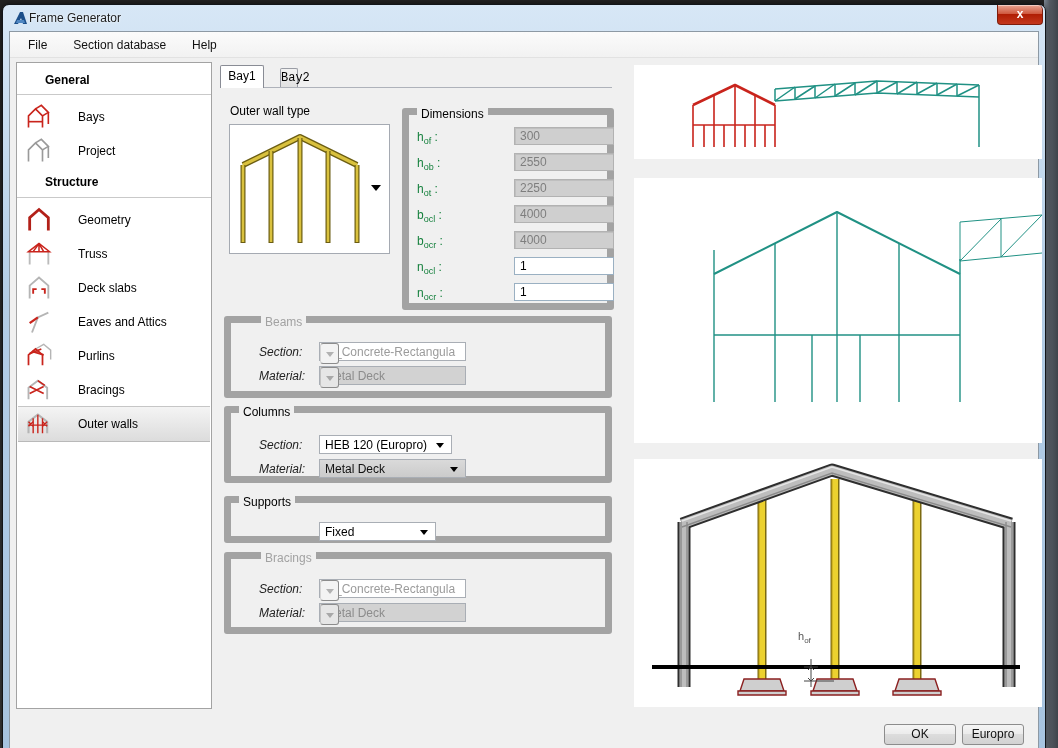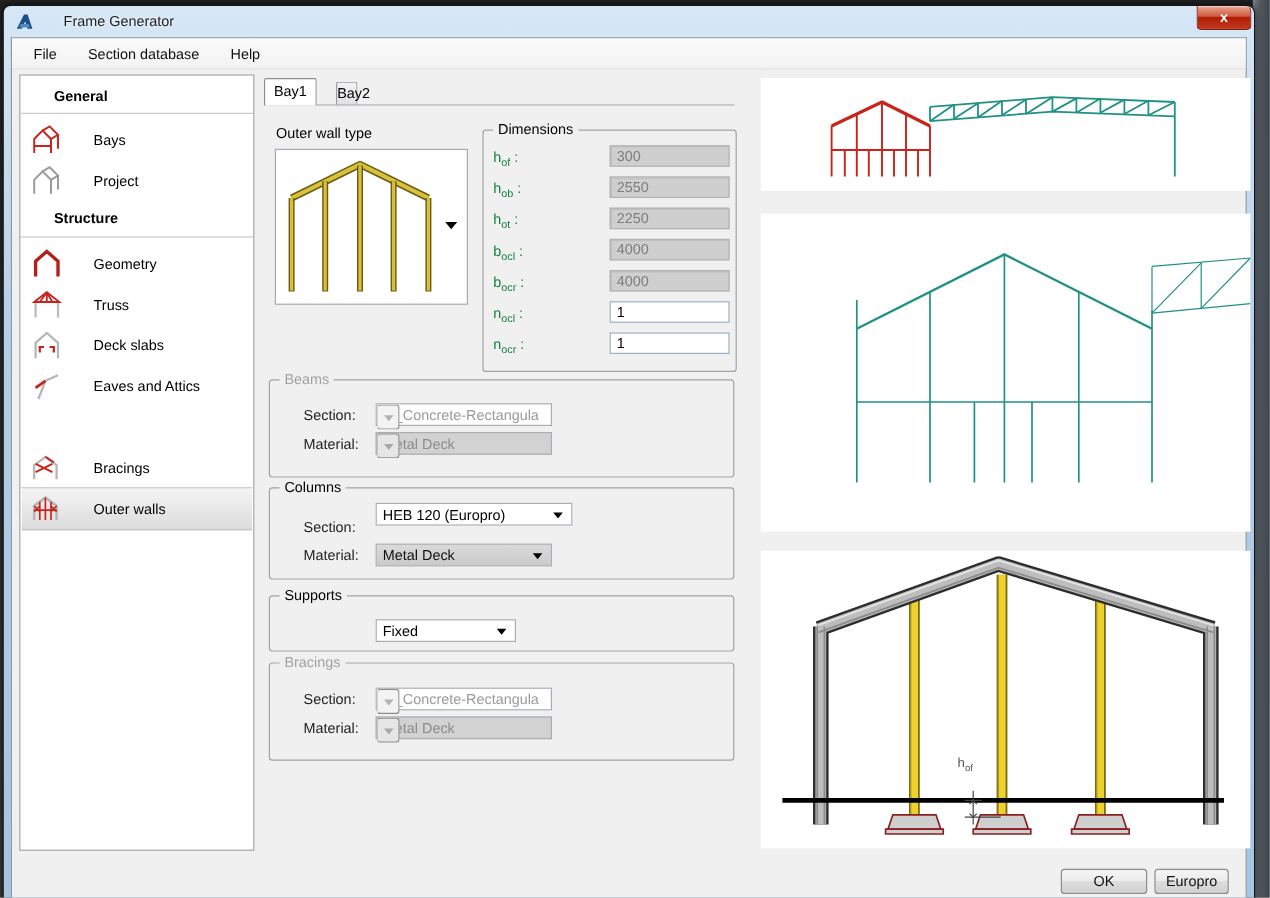--- a/index.html
+++ b/index.html
@@ -47,33 +47,33 @@
   .side-item .ic{width:34px;height:28px;margin-left:4px;flex:0 0 auto;}
   .side-item .lbl{font-size:12px;color:#000;margin-left:22px;}
   .side-item.selected{
     background:linear-gradient(#f4f4f4,#dcdcdc);
     border-top:1px solid #c6c6c6;border-bottom:1px solid #b9b9b9;height:34px;
   }
 
   
   .tab{position:absolute;font-size:12px;text-align:center;box-sizing:border-box;}
   .tab.active{left:210px;top:33px;width:44px;height:23px;background:#fff;border:1px solid #898c95;border-bottom:none;line-height:21px;z-index:2;border-radius:2px 2px 0 0;}
-  .tab.inactive{left:270px;top:36px;width:18px;height:20px;background:linear-gradient(#f2f2f2,#e0e0e0);border:1px solid #9a9da5;border-bottom:none;line-height:18px;border-radius:2px 2px 0 0;}
+  .tab.inactive{left:270px;top:36px;width:18px;height:20px;background:linear-gradient(#f2f2f2,#e0e0e0);border:1px solid #9a9da5;border-bottom:none;line-height:18px;border-radius:2px 2px 0 0;font-family:Liberation Mono, monospace;}
   .tab-baseline{left:210px;top:55px;width:392px;height:1px;background:#aeb2ba;}
 
   
   .owt-label{left:220px;top:72px;font-size:12px;color:#000;}
   .owt-combo{left:219px;top:92px;width:161px;height:130px;background:#fff;border:1px solid #a5aab2;box-sizing:border-box;}
   .owt-arrow{position:absolute;right:8px;top:60px;width:0;height:0;border:5px solid transparent;border-top:6px solid #000;}
 
   
-  .group{border:1px solid #a3a3a3;border-radius:3px;box-sizing:border-box;}
+  .group{border:7px solid #a3a3a3;border-radius:3px;box-sizing:border-box;}
   .group-title{position:absolute;top:-8px;left:8px;background:#f0f0f0;padding:0 4px;font-size:12px;color:#000;}
-  .group-title.dis{color:#a2a2a2;}
-  .fld-label{position:absolute;font-size:12px;color:#222;}
+  .group-title.dis{color:#a2a2a2;margin-left:22px;}
+  .fld-label{position:absolute;font-size:12px;color:#222;font-style:italic;}
 
   
   .dim-label{position:absolute;left:8px;font-size:12px;color:#15803d;}
   .dim-label sub{font-size:9px;}
   .dim-field{position:absolute;left:105px;width:100px;height:18px;font-size:12px;font-family:"Liberation Sans",sans-serif;box-sizing:border-box;padding:0 5px;}
   .dim-field.off{background:#cfcfcf;border:1px solid #b2b2b2;color:#7e7e7e;box-shadow:inset 1px 1px 0 #bfbfbf;}
   .dim-field.on{background:#fff;border:1px solid #9ab0c2;color:#000;}
 
   
   .combo{position:absolute;height:19px;border:1px solid #a9aeb5;box-sizing:border-box;display:flex;align-items:center;font-size:12px;}
@@ -105,21 +105,21 @@
 
 <div class="abs bg-sliver"></div>
 
 <div class="abs dialog">
 
   <div class="abs titlebar">
     <svg class="abs" style="left:10px;top:6px" width="15" height="15" viewBox="0 0 15 15">
       <path d="M1,13 L7,1 L10,1 L14,13 L10,13 L8,7 L5,13 Z" fill="#1c4f8a"></path>
       <path d="M4,9 L11,9 L12,12 L3,12 Z" fill="#4f87c2"></path>
     </svg>
-    <span class="title-text" style="margin-left:40px">Frame Generator</span>
+    <span class="title-text" style="margin-left:16px">Frame Generator</span>
   </div>
   <div class="abs close-btn"><span>x</span></div>
 
   <div class="abs client">
 
     <div class="abs menubar">
       <span class="menu-item">File</span>
       <span class="menu-item">Section database</span>
       <span class="menu-item">Help</span>
     </div>
@@ -186,20 +186,32 @@
       </div>
 
       <div class="side-item" style="top:242px">
         <svg class="ic" viewBox="0 0 24 24">
           <path d="M6,21 L11,8 L20,4" fill="none" stroke="#b5b5b5" stroke-width="1.6"></path>
           <path d="M4,13 L11,8" fill="none" stroke="#c9241c" stroke-width="2"></path>
         </svg>
         <span class="lbl">Eaves and Attics</span>
       </div>
 
+      <div class="side-item" style="top:276px">
+        <svg class="ic" viewBox="0 0 24 24">
+          <g fill="none" stroke="#b5b5b5" stroke-width="1.2">
+              <path d="M9,6 L16,2 L22,7 V15 M16,2 L22,7"></path>
+            </g>
+          <g fill="none" stroke="#c9241c" stroke-width="1.5">
+            <path d="M3,20 V11 L9,6 L15,11 V20"></path>
+              <path d="M4,10 L14,6 M6,8 L16,11"></path>
+          </g>
+        </svg>
+        <span class="lbl">Purlins</span>
+      </div>
 
       <div class="side-item" style="top:310px">
         <svg class="ic" viewBox="0 0 24 24">
           <path d="M3,20 V10 L11,4 L19,10 V20" fill="none" stroke="#b5b5b5" stroke-width="1.6"></path>
           <g fill="none" stroke="#c9241c" stroke-width="1.4">
               <path d="M4,9 L16,15 M16,9 L4,15 M11,4 L17,8"></path>
             </g>
         </svg>
         <span class="lbl">Bracings</span>
       </div>
@@ -278,21 +290,21 @@
         <span class="txt">Metal Deck</span>
           <span class="btn">
             <span class="arrow"></span>
           </span>
       </div>
     </div>
 
     <div class="abs group" style="left:214px;top:374px;width:388px;height:77px">
       <div class="group-title">Columns</div>
       <div class="fld-label" style="left:28px;top:25px">Section:</div>
-      <div class="combo enabled" style="left:88px;top:12px;width:164px">
+      <div class="combo enabled" style="left:88px;top:22px;width:133px">
         <span class="txt">HEB 120 (Europro)</span>
           <span class="arrow"></span>
       </div>
       <div class="fld-label" style="left:28px;top:49px">Material:</div>
       <div class="combo grayfill" style="left:88px;top:46px;width:147px">
         <span class="txt">Metal Deck</span>
           <span class="arrow"></span>
       </div>
     </div>
 

